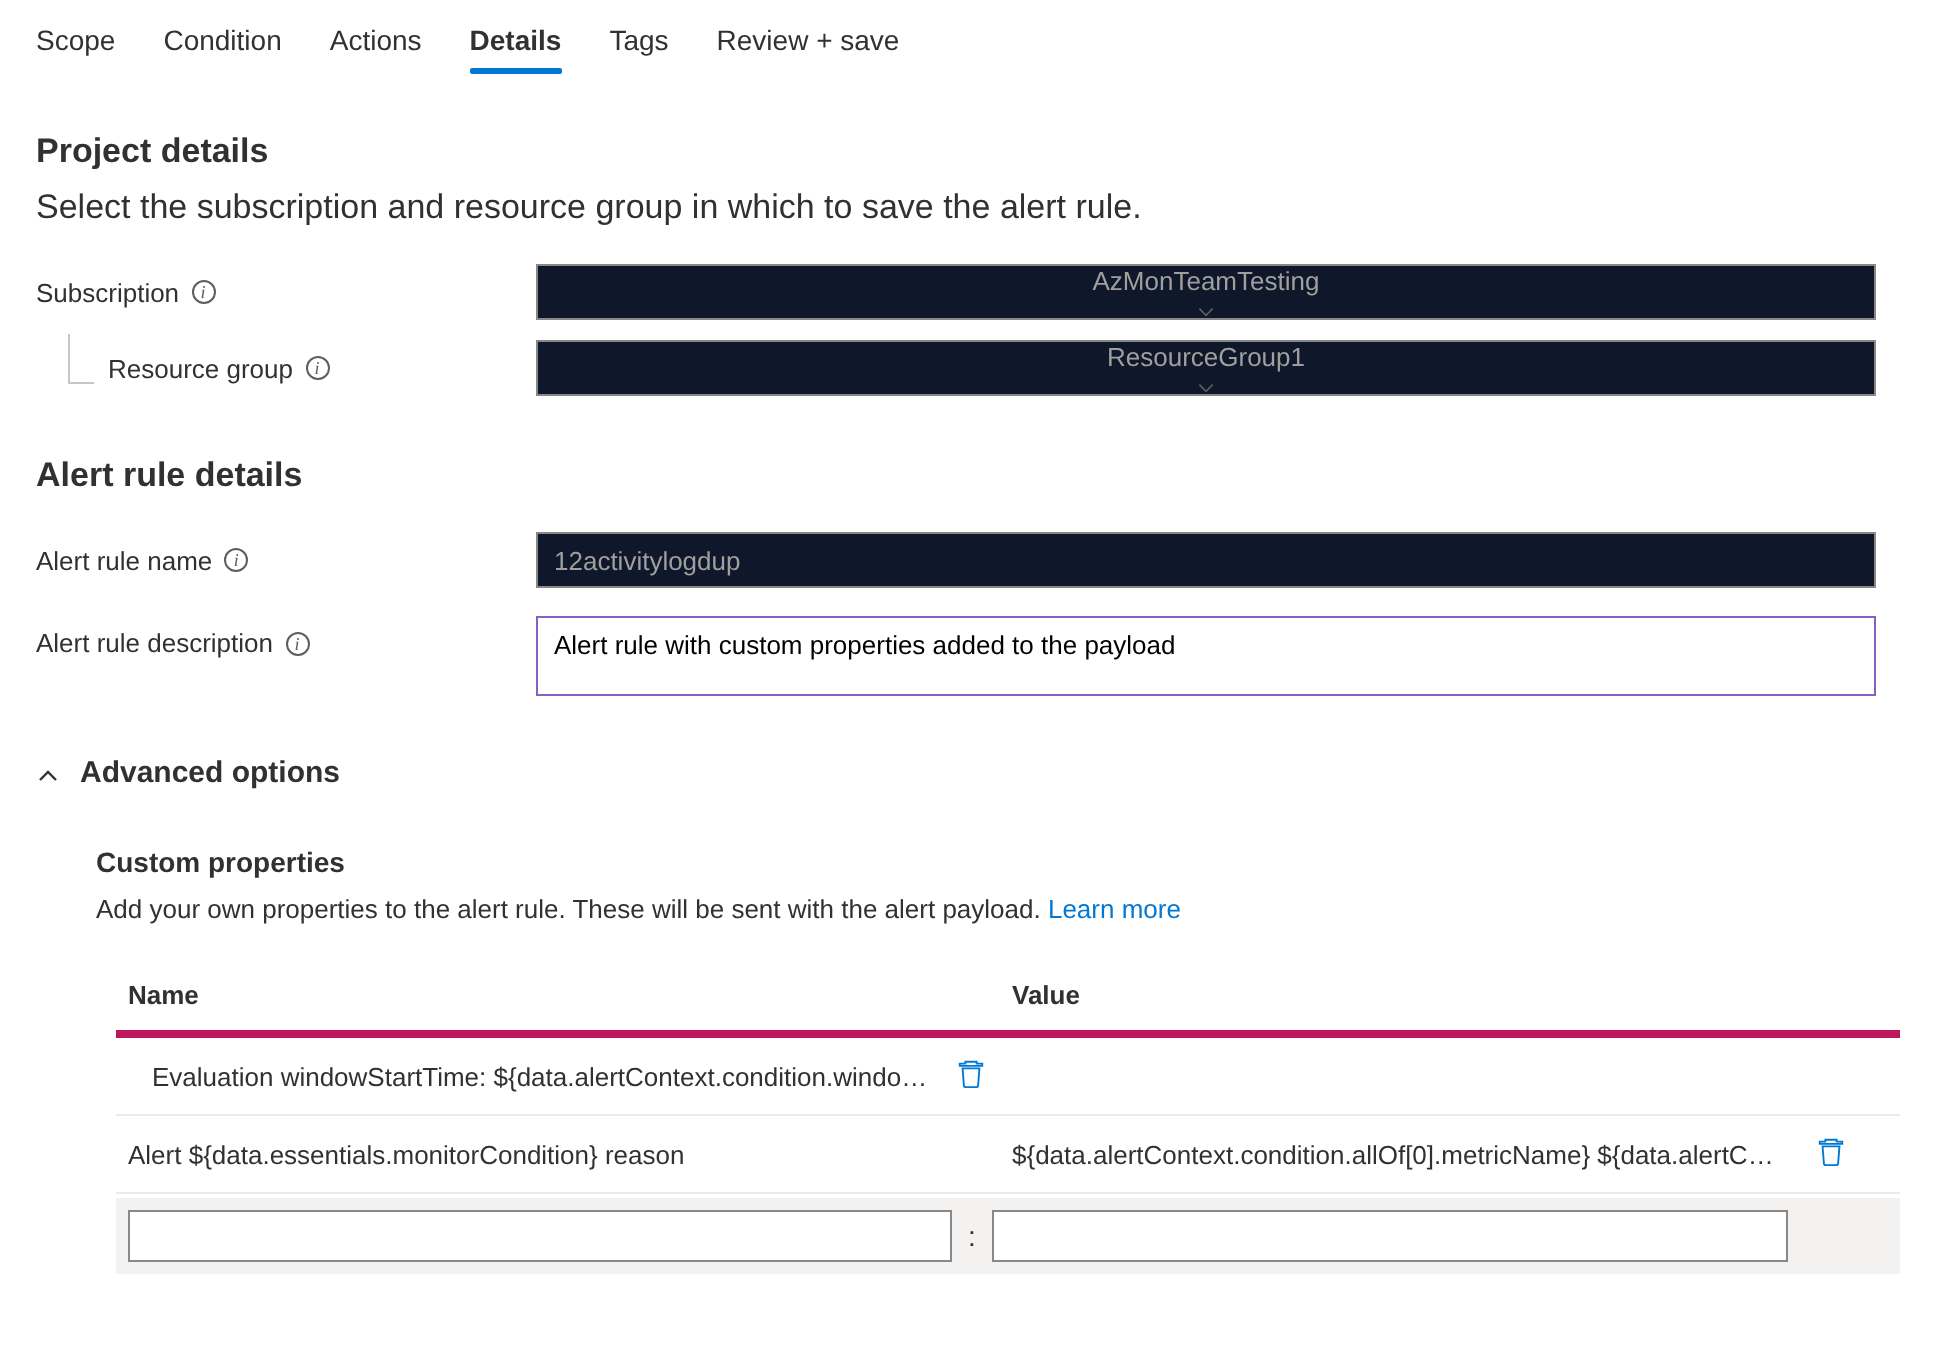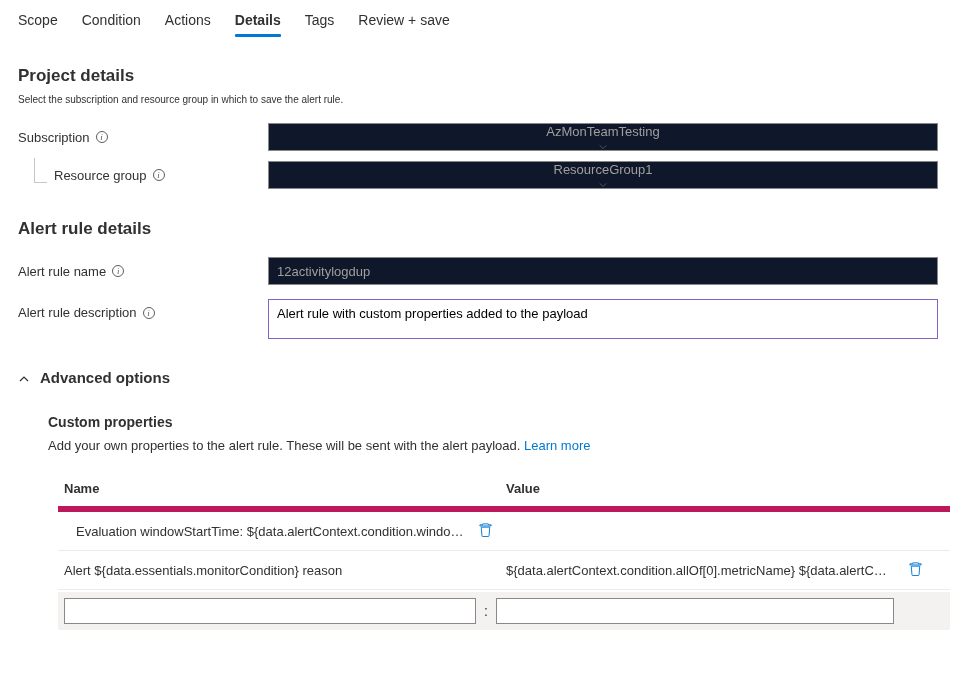--- a/index.html
+++ b/index.html
@@ -34,21 +34,21 @@
       background: #0078d4;
       border-radius: 1px;
     }
     h2.section {
       font-size: 17px;
       font-weight: 600;
       margin-top: 30px;
       margin-bottom: 8px;
     }
     p.desc {
-      font-size: 10px;
+      font-size: 17px;
       color: #323130;
       margin-bottom: 18px;
     }
     .form-row {
       display: flex;
       align-items: center;
       margin-bottom: 10px;
     }
     .form-row.indent {
       margin-left: 36px;
@@ -137,21 +137,21 @@
     a.link { color: #0078d4; text-decoration: none; cursor: pointer; }
     .table {
       margin-left: 10px;
       border-top: 0;
     }
     .thead, .trow {
       display: flex;
       align-items: center;
       border-bottom: 1px solid #edebe9;
     }
-    .thead { border-bottom: 6px solid #be185d; }
+    .thead { border-bottom: 4px solid #be185d; }
     .th, .td {
       padding: 10px 6px;
       font-size: 13px;
       overflow: hidden;
       text-overflow: ellipsis;
       white-space: nowrap;
     }
     .th { font-weight: 600; }
     .col-name { width: 430px; }
     .col-sep { width: 12px; text-align: center; }

